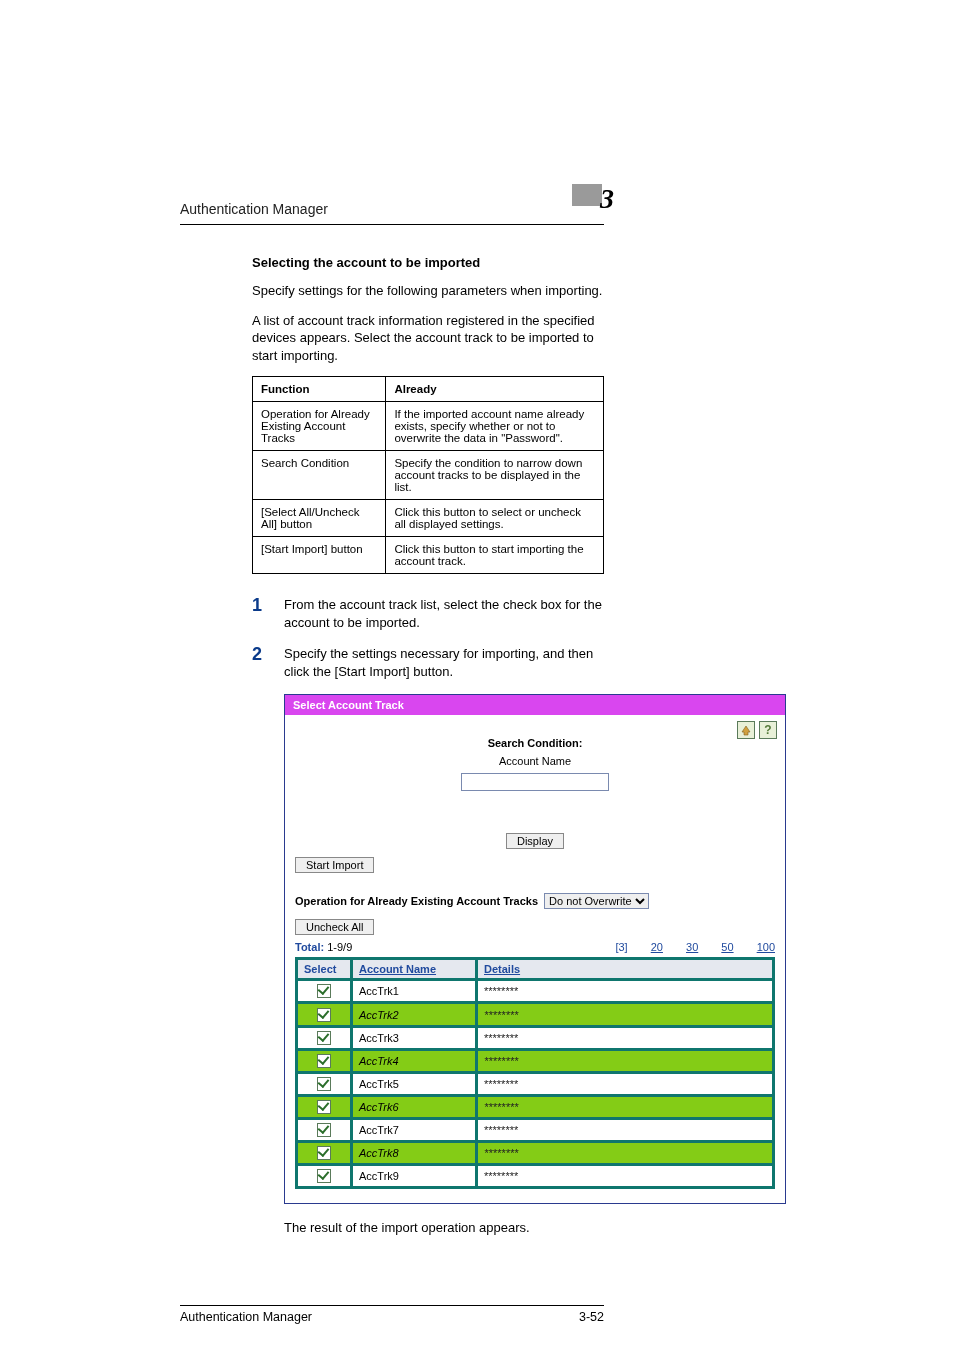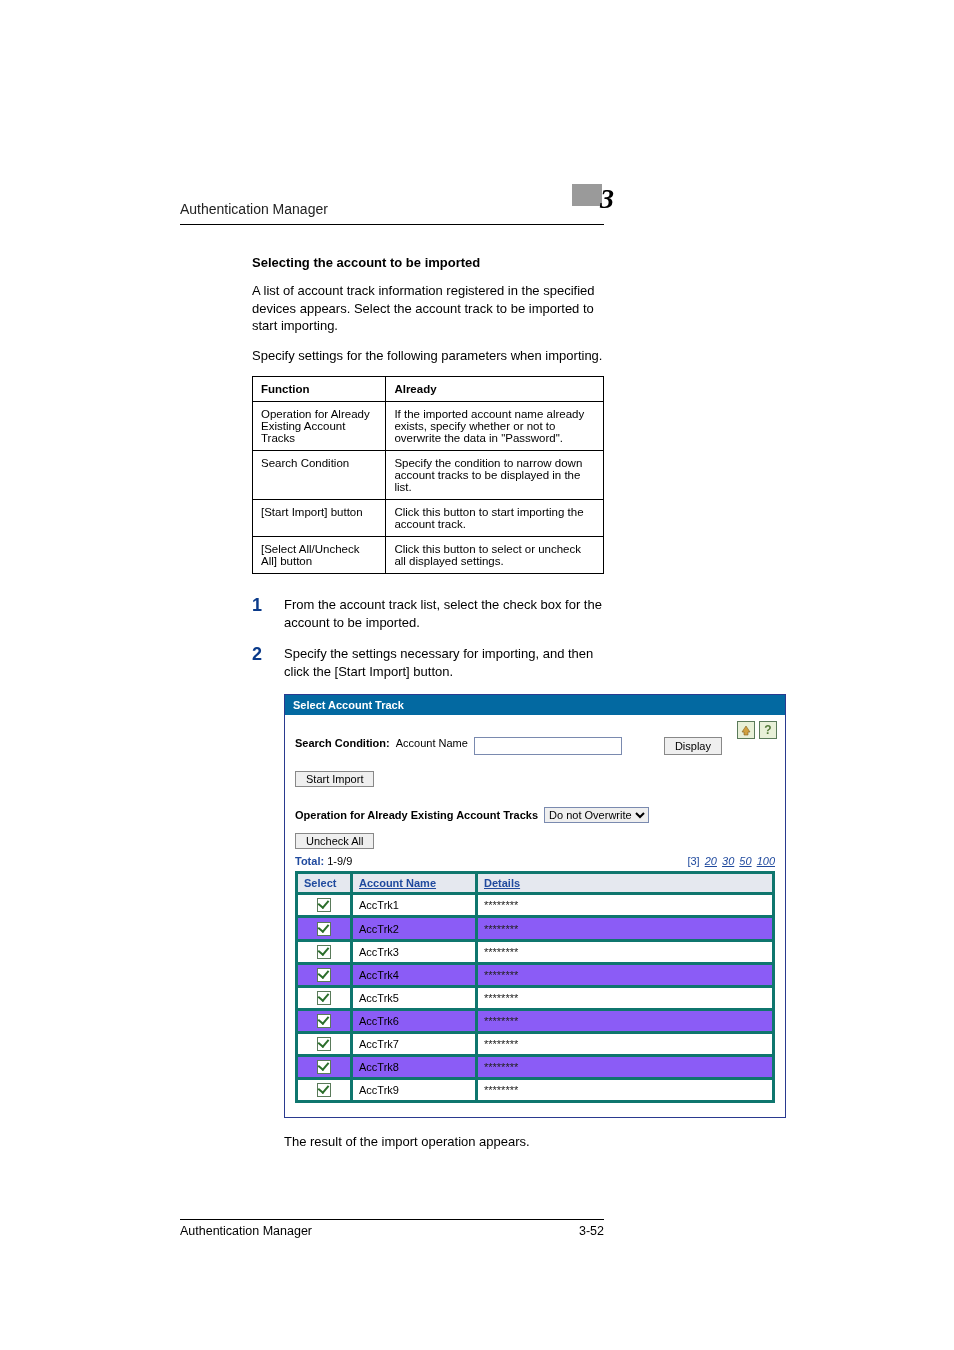--- a/index.html
+++ b/index.html
@@ -110,21 +110,21 @@
   }
   
   .shot {
     width: 500px;
     border: 1px solid #2a3a8f;
     background: #fff;
     font-size: 11px;
     margin-top: 4px;
   }
   .shot-title {
-    background: #0369a1;
+    background: #d946ef;
     color: #fff;
     padding: 4px 8px;
     font-weight: bold;
     font-size: 11px;
   }
   .shot-body {
     padding: 8px 10px 14px 10px;
     position: relative;
   }
   .top-icons {
@@ -141,24 +141,26 @@
     display: flex;
     align-items: center;
     justify-content: center;
     font-size: 12px;
     color: #406040;
     font-weight: bold;
     box-sizing: border-box;
   }
   .tico.help { color: #557a3a; }
   .sc-row {
-    margin: 14px 0 16px 0;
-    display: flex;
+    margin: 14px 0 8px 0;
+    display: flex;
+    align-items: center;
     gap: 6px;
     font-size: 11px;
+    flex-direction: column;
   }
   .sc-row .lbl { font-weight: bold; }
   .sc-row input.txt {
     width: 140px;
     height: 16px;
     border: 1px solid #7a8aaf;
     font-size: 11px;
     padding: 0 3px;
   }
   .btn {
@@ -187,22 +189,21 @@
     display: flex;
     justify-content: space-between;
     align-items: center;
     font-size: 11px;
     margin-top: 6px;
   }
   .total-row .tl .lbl { color: #204a9e; font-weight: bold; }
   .total-row .tr a {
     color: #204a9e;
     text-decoration: underline;
-    margin-left: 2px;
-    font-style: italic;
+    margin-left: 20px;
   }
   .total-row .tr .cur { color: #204a9e; text-decoration: none; }
   table.acct {
     border-collapse: collapse;
     width: 100%;
     font-size: 11px;
     margin-top: 4px;
   }
   table.acct th, table.acct td {
     border: 3px solid #0f766e;
@@ -211,21 +212,21 @@
   }
   table.acct th {
     background: #e5e8ef;
     font-weight: normal;
   }
   table.acct th.select { width: 40px; font-weight: bold; color:#204a9e; }
   table.acct th a { color: #204a9e; font-weight: bold; text-decoration: underline; }
   table.acct td.sel { text-align: center; width: 40px; }
   table.acct td.an { width: 110px; }
   table.acct td.pw { color: #222; }
-  table.acct tr.alt td { background: #8b5cf6; }
+  table.acct tr.alt td { background: #84cc16; font-style: italic; }
   .cb {
     width: 12px; height: 12px;
     display: inline-block;
     border: 1px solid #5a7a5a;
     position: relative;
     background: #fff;
     vertical-align: middle;
   }
   .cb::after {
     content: '';
@@ -260,44 +261,44 @@
     <span class="hdr-title">Authentication Manager</span>
     <div class="hdr-chapter">
       <span class="slab"></span>
       <span class="num">3</span>
     </div>
   </div>
   <hr class="hdr-rule">
 
   <div class="body">
     <div class="h2">Selecting the account to be imported</div>
+    <p class="lead">Specify settings for the following parameters when importing.</p>
     <p class="lead">A list of account track information registered in the specified devices appears. Select the account track to be imported to start importing.</p>
-    <p class="lead">Specify settings for the following parameters when importing.</p>
 
     <table class="fd">
       <tbody>
           <tr>
         <th>Function</th>
         <th>Already</th>
       </tr>
       <tr>
         <td>Operation for Already Existing Account Tracks</td>
         <td>If the imported account name already exists, specify whether or not to overwrite the data in "Password".</td>
       </tr>
       <tr>
         <td>Search Condition</td>
         <td>Specify the condition to narrow down account tracks to be displayed in the list.</td>
       </tr>
       <tr>
+        <td>[Select All/Uncheck All] button</td>
+        <td>Click this button to select or uncheck all displayed settings.</td>
+      </tr>
+      <tr>
         <td>[Start Import] button</td>
         <td>Click this button to start importing the account track.</td>
-      </tr>
-      <tr>
-        <td>[Select All/Uncheck All] button</td>
-        <td>Click this button to select or uncheck all displayed settings.</td>
       </tr>
     </tbody>
       </table>
 
     <div class="step">
       <div class="n">1</div>
       <div class="t">From the account track list, select the check box for the account to be imported.</div>
     </div>
     <div class="step">
       <div class="n">2</div>

